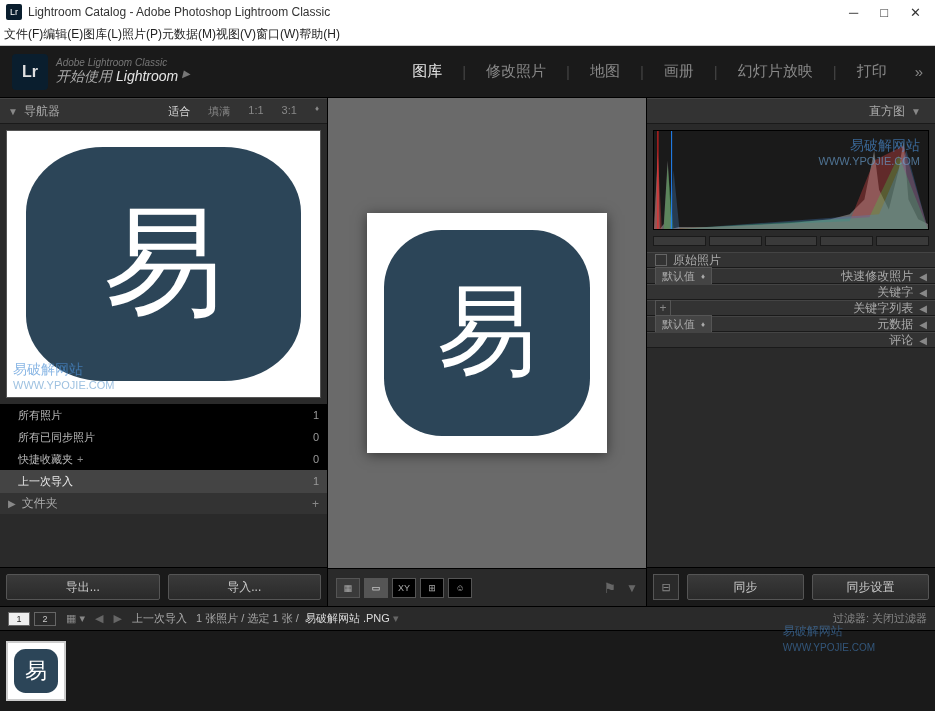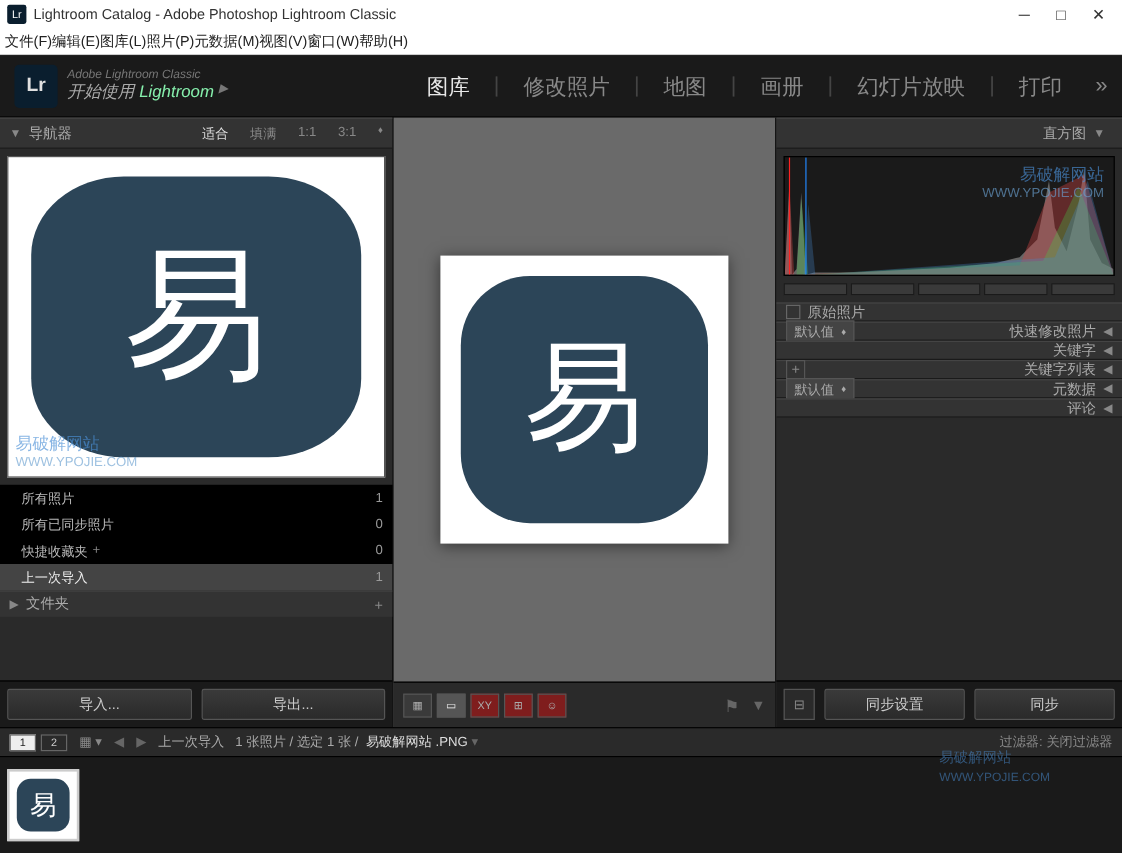--- a/index.html
+++ b/index.html
@@ -18,23 +18,23 @@
 
 
 .app { background: #1a1a1a; height: calc(711px - 46px); display: flex; flex-direction: column; }
 
 
 .modbar { height: 52px; background: #1a1a1a; display: flex; align-items: center; padding: 0 12px; border-bottom: 1px solid #000; }
 .modbar .logo { width: 36px; height: 36px; background: #0a1e2e; color: #e0e0e0; display: flex; align-items: center; justify-content: center; font-size: 16px; border-radius: 4px; font-weight: bold; }
 .modbar .brand { margin-left: 8px; color: #888; font-style: italic; }
 .modbar .brand .l1 { font-size: 10px; color: #777; }
 .modbar .brand .l2 { font-size: 14px; color: #aaa; display: flex; align-items: flex-start; gap: 4px; }
-.modbar .brand .l2 .lrw { color: #86efac; }
+.modbar .brand .l2 .lrw { color: #e5e5e5; }
 .modbar .modules { margin-left: auto; display: flex; align-items: center; gap: 20px; }
-.modbar .modules span { color: #888; font-size: 18px; cursor: pointer; }
+.modbar .modules span { color: #888; font-size: 15px; cursor: pointer; }
 .modbar .modules span.active { color: #e8e8e8; }
 .modbar .modules .sep { color: #444; }
 .modbar .expand { color: #666; margin-left: 8px; font-size: 14px; }
 
 
 .main { flex: 1; display: flex; min-height: 0; }
 
 
 .leftpanel { width: 328px; background: #2a2a2a; border-right: 1px solid #000; display: flex; flex-direction: column; }
 .panel-header { height: 26px; background: #333; display: flex; align-items: center; padding: 0 8px; color: #aaa; font-size: 12px; border-top: 1px solid #444; border-bottom: 1px solid #1a1a1a; }
@@ -66,21 +66,21 @@
 
 .center { flex: 1; background: #6a6a6a; display: flex; flex-direction: column; border-right: 1px solid #000; }
 .center .canvas { flex: 1; display: flex; align-items: center; justify-content: center; padding: 20px; }
 .center .canvas .img { width: 240px; height: 240px; background: #fff; box-shadow: 0 2px 12px rgba(0,0,0,0.5); display: flex; align-items: center; justify-content: center; position: relative; }
 .center .canvas .squircle { width: 86%; height: 86%; }
 .center .canvas .squircle .ch { font-size: 100px; }
 
 .center .toolbar { height: 38px; background: #2a2a2a; border-top: 1px solid #000; display: flex; align-items: center; padding: 0 8px; gap: 4px; }
 .tbbtn { width: 24px; height: 20px; background: #3a3a3a; border: 1px solid #555; display: flex; align-items: center; justify-content: center; color: #aaa; font-size: 9px; cursor: pointer; }
 .tbbtn.active { background: #555; color: #eee; }
-.tbbtn.dark { background: #7f1d1d; }
+.tbbtn.dark { background: #000000; }
 .tbflag { margin-left: auto; color: #666; font-size: 14px; }
 
 
 .rightpanel { width: 288px; background: #2a2a2a; display: flex; flex-direction: column; }
 .histogram { height: 100px; background: #1a1a1a; margin: 6px; border: 1px solid #000; position: relative; overflow: hidden; }
 .histogram svg { width: 100%; height: 100%; }
 .hist-controls { height: 16px; background: #2a2a2a; margin: 0 6px; display: flex; gap: 3px; }
 .hist-controls div { flex: 1; height: 10px; background: #3a3a3a; border: 1px solid #1a1a1a; }
 
 .rp-row { height: 16px; background: #333; border-top: 1px solid #444; border-bottom: 1px solid #1a1a1a; display: flex; align-items: center; padding: 0 8px; color: #aaa; font-size: 12px; }
@@ -204,22 +204,22 @@
           <span>上一次导入</span>
             <span class="cnt">1</span>
         </div>
       </div>
       <div class="folder-header">
         <span class="tri">▶</span>
         <span>文件夹</span>
         <span class="plus">+</span>
       </div>
       <div class="io-buttons">
+        <div class="btn">导出...</div>
         <div class="btn">导入...</div>
-        <div class="btn">导出...</div>
       </div>
     </div>
 
     <div class="center">
       <div class="canvas">
         <div class="img">
           <div class="squircle">
               <div class="ch">易</div>
             </div>
         </div>
@@ -289,22 +289,22 @@
           </div>
         <span class="label">元数据</span>
         <span class="tri">◀</span>
       </div>
       <div class="rp-row">
         <span class="label">评论</span>
         <span class="tri">◀</span>
       </div>
       <div class="sync-buttons">
         <div class="sync-toggle">⊟</div>
+        <div class="btn">同步</div>
         <div class="btn">同步设置</div>
-        <div class="btn">同步</div>
       </div>
     </div>
   </div>
 
   <div class="filmstrip">
     <div class="fs-header">
       <div class="screens">
         <div class="scbox active">1</div>
         <div class="scbox">2</div>
       </div>

